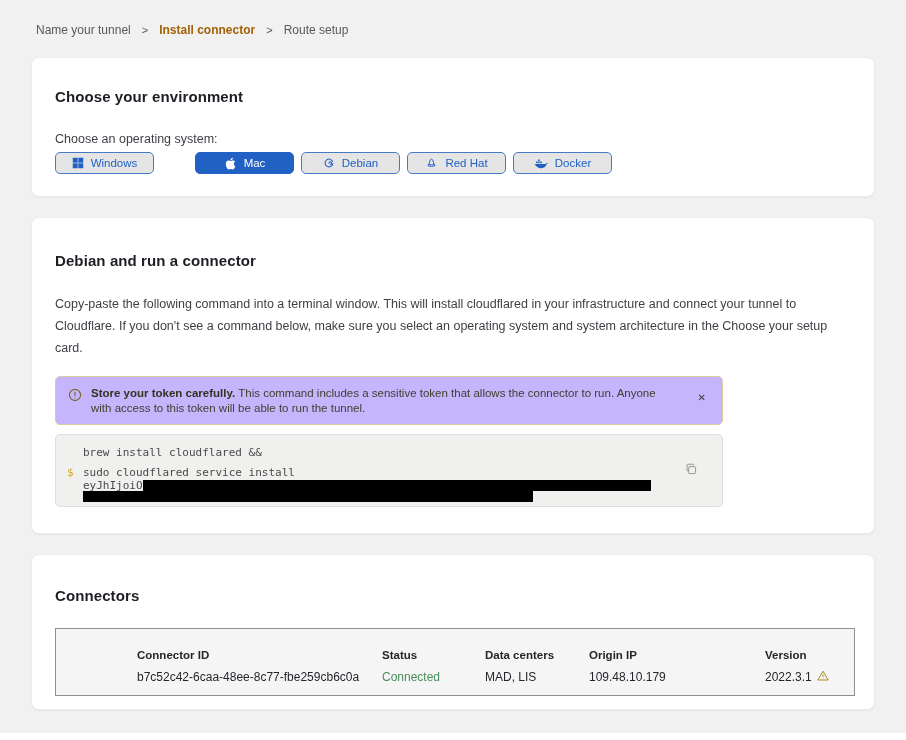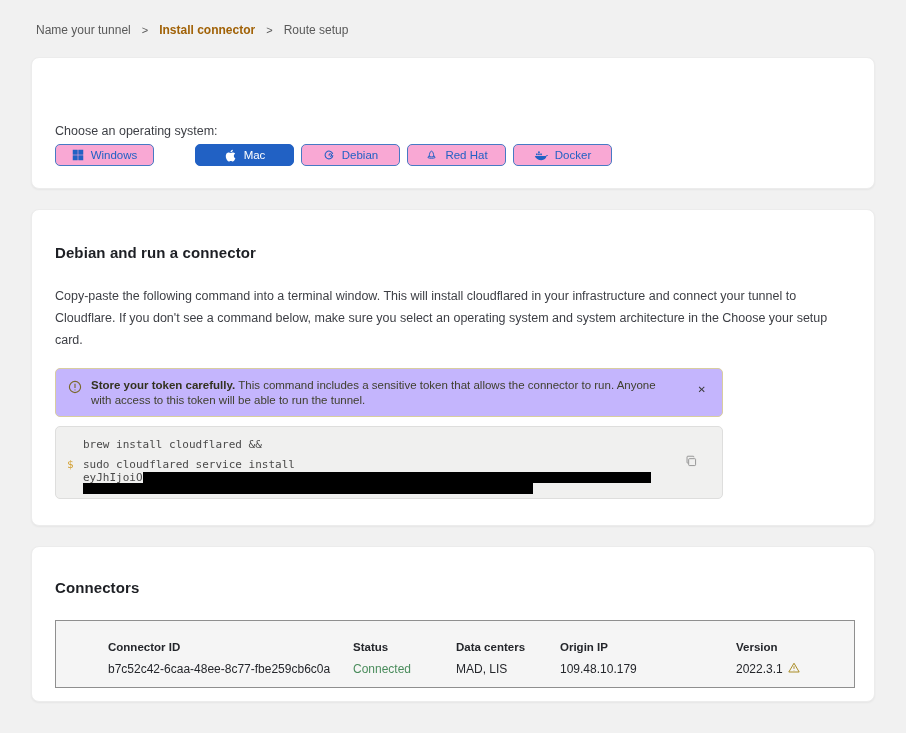--- a/index.html
+++ b/index.html
@@ -24,27 +24,27 @@
     background:#ffffff;
     border-radius:8px;
     box-shadow:0 1px 2px rgba(0,0,0,0.05);
     border:1px solid #ececec;
     margin-top:20px;
   }
   .card-inner { padding:30px 23px 22px 23px; }
   h2.card-title { font-size:15px; font-weight:700; color:#1d1f24; letter-spacing:0.1px; }
 
   
-  .os-label { margin-top:36px; font-size:12.5px; color:#3d3f45; }
+  .os-label { margin-top:27px; font-size:12.5px; color:#3d3f45; }
   .os-row { margin-top:6px; display:flex; gap:7px; }
   .os-btn {
     width:99px; height:22px;
     display:flex; align-items:center; justify-content:center; gap:7px;
     border:1px solid #477ac4; border-radius:5px;
-    background:#f9a8d4; color:#2161c4;
+    background:#e5e5e5; color:#2161c4;
     font-size:11.5px; font-family:"Liberation Sans", sans-serif;
     cursor:pointer;
   }
   .os-btn.selected { background:#2161c4; color:#ffffff; border-color:#2161c4;margin-left:34px; }
   .os-btn svg { display:block; }
 
   
   .installer-desc {
     margin-top:24px; font-size:12.5px; line-height:22px; color:#3d3f45;
     max-width:795px;
@@ -90,21 +90,21 @@
     position:absolute; right:24px; top:28px;
     background:none; border:none; cursor:pointer; color:#8c8c8c; padding:0;
   }
 
   
   .connectors-table {
     margin-top:24px;
     width:800px; height:68px;
     background:#f5f5f5;
     border:1px solid #8f8f8f;
-    padding:20px 20px 0 52px;
+    padding:20px 20px 0 81px;
   }
   .tbl-row {
     display:grid;
     grid-template-columns:245px 103px 104px 176px 1fr;
     align-items:center;
   }
   .tbl-head { font-size:11.5px; font-weight:700; color:#24262b; }
   .tbl-vals { margin-top:9px; font-size:12px; color:#24262b; }
   .status-connected { color:#4a8c5c; }
   .version-cell { display:flex; align-items:center; gap:5px; }
@@ -118,20 +118,21 @@
   <nav class="breadcrumb">
     <span class="crumb">Name your tunnel</span>
     <span class="sep">&gt;</span>
     <span class="crumb active">Install connector</span>
     <span class="sep">&gt;</span>
     <span class="crumb">Route setup</span>
   </nav>
 
   <section class="card">
     <div class="card-inner">
+      <h2 class="card-title">Choose your environment</h2>
       <div class="os-label">Choose an operating system:</div>
       <div class="os-row">
 
         <button class="os-btn">
           <span>
             <svg width="12" height="12" viewBox="0 0 16 16" fill="currentColor">
                 <rect x="1" y="1" width="6.6" height="6.6"></rect>
                 <rect x="8.4" y="1" width="6.6" height="6.6"></rect>
                 <rect x="1" y="8.4" width="6.6" height="6.6"></rect>
                 <rect x="8.4" y="8.4" width="6.6" height="6.6"></rect>

